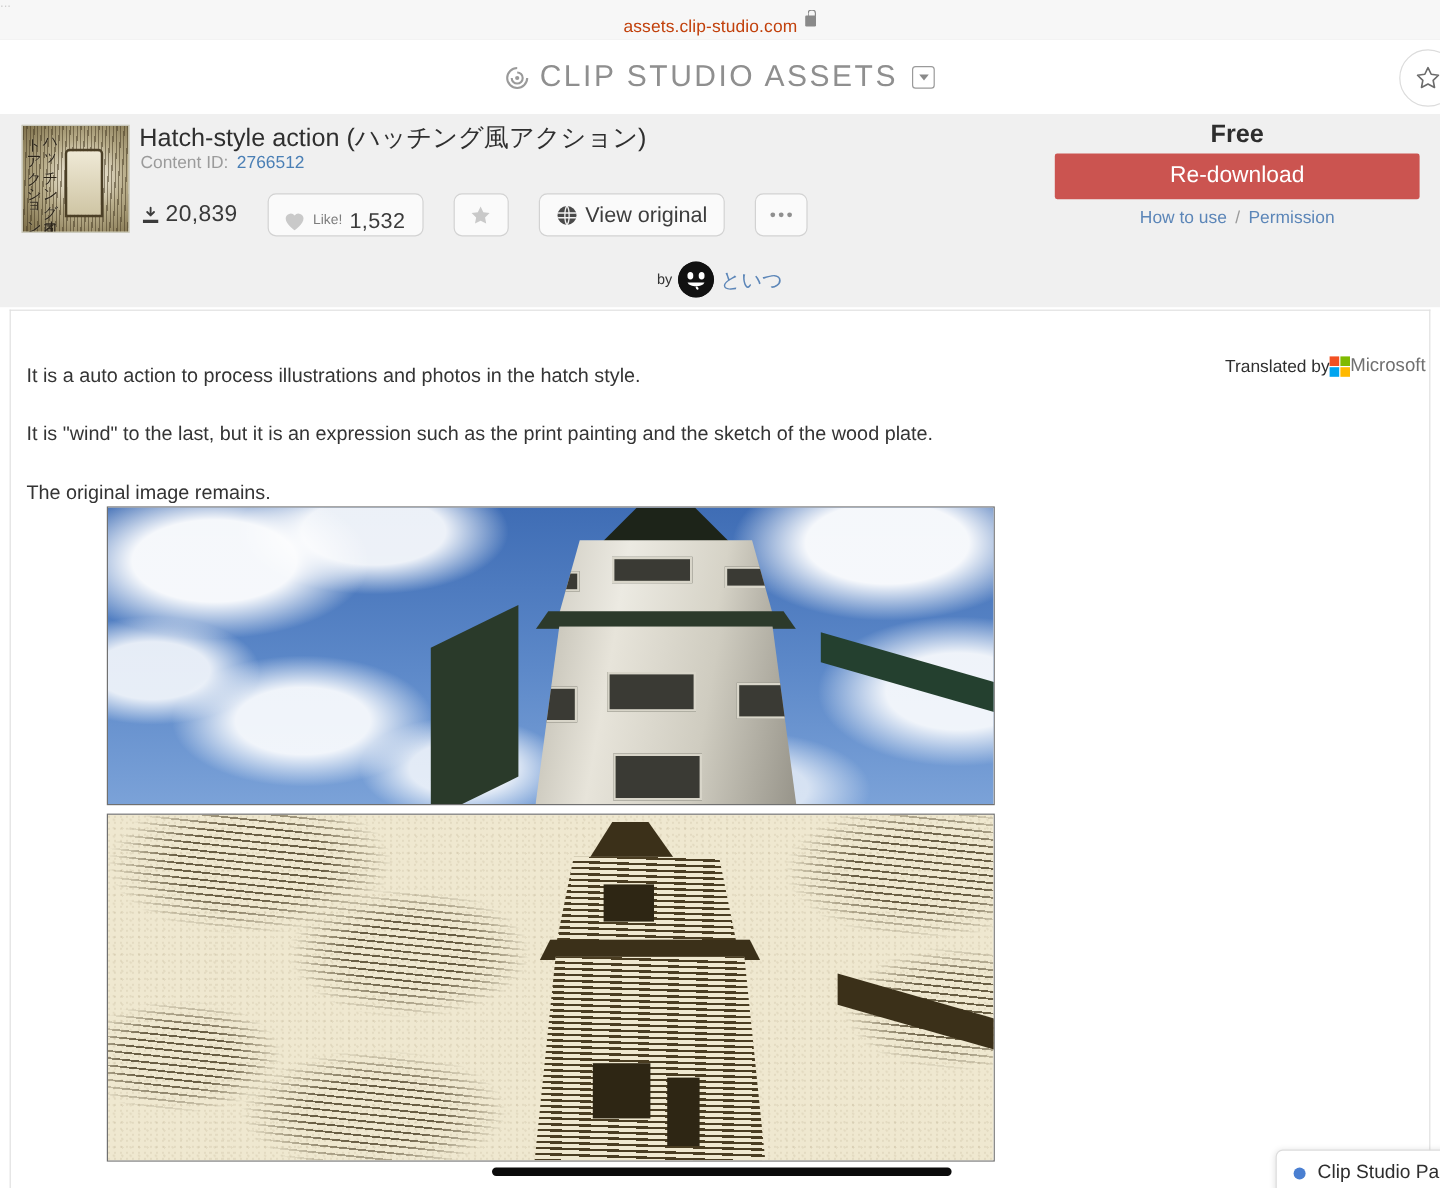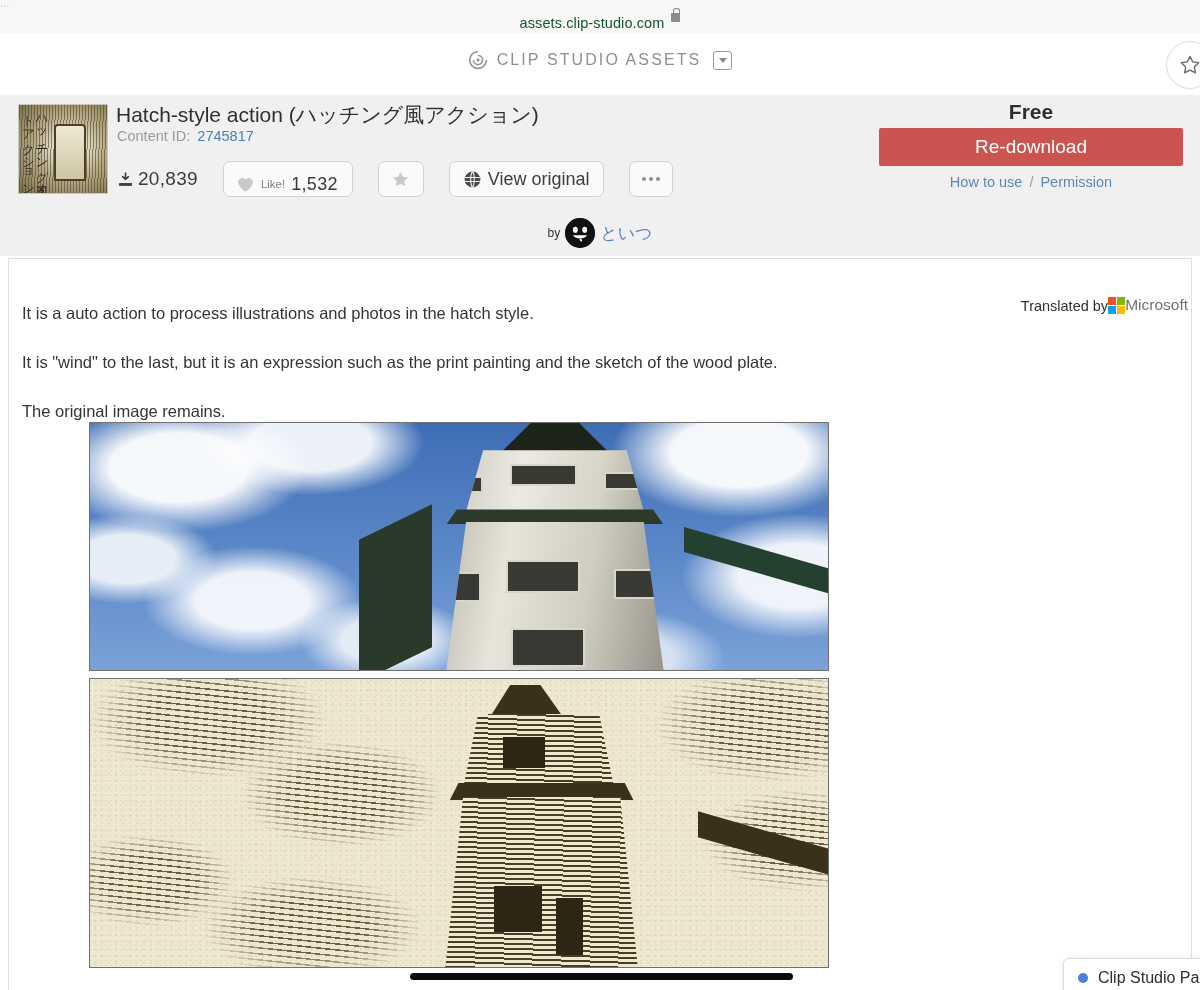--- a/index.html
+++ b/index.html
@@ -26,21 +26,21 @@
     left: 0; top: 0;
     width: 1200px; height: 33px;
     background: #f7f7f7;
     border-bottom: 1px solid #d9d9d9;
     display: flex;
     align-items: center;
     justify-content: center;
   }
   .url-text {
     font-size: 14.5px;
-    color: #14532d;
+    color: #c2410c;
     letter-spacing: .1px;
     margin-top: 12px;
   }
   .lock-icon {
     display: inline-block;
     margin-left: 7px;
     position: relative;
     top: 1px;
     width: 9px; height: 9px;
     background: #8a8a8a;
@@ -75,21 +75,21 @@
   .brand {
     position: absolute;
     left: 0; right: 0; top: 17px;
     display: flex;
     align-items: center;
     justify-content: center;
     gap: 9px;
   }
   .brand-mark { width: 20px; height: 20px; display: block; }
   .brand-text {
-    font-size: 16px;
+    font-size: 25px;
     letter-spacing: 2.1px;
     color: #8f8f8f;
     font-weight: 400;
   }
   .brand-drop {
     width: 17px; height: 17px;
     border: 1.4px solid #9a9a9a;
     border-radius: 3px;
     display: flex; align-items: center; justify-content: center;
     margin-left: 3px;
@@ -491,21 +491,21 @@
   <div class="thumb">
     <div class="thumb-art">
       <div class="thumb-obj"></div>
     </div>
     <div class="thumb-jp">ハッチング風オートアクション</div>
   </div>
 
   <div class="asset-title">Hatch-style action (ハッチング風アクション)</div>
 
   <div class="cid-row">
-    <span>Content ID:</span><span class="cid-val">2745817</span>
+    <span>Content ID:</span><span class="cid-val">2766512</span>
   </div>
 
   <div class="stats-row">
     <span class="dl-group">
       <svg class="dl-icon" viewBox="0 0 24 24">
         <path d="M12 3v9m0 0l-4-4m4 4l4-4" fill="none" stroke="#3b3b3b" stroke-width="2.2" stroke-linecap="round"></path>
         <path d="M3 17h18v4H3z" fill="#3b3b3b"></path>
       </svg>
       <span class="dl-count">20,839</span>
     </span>

